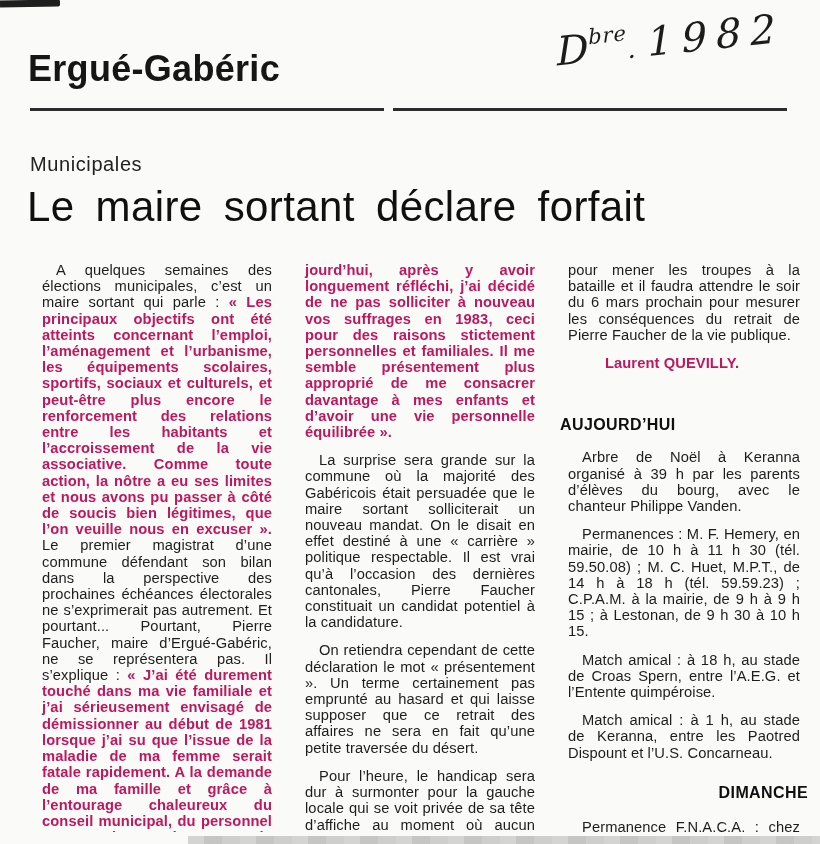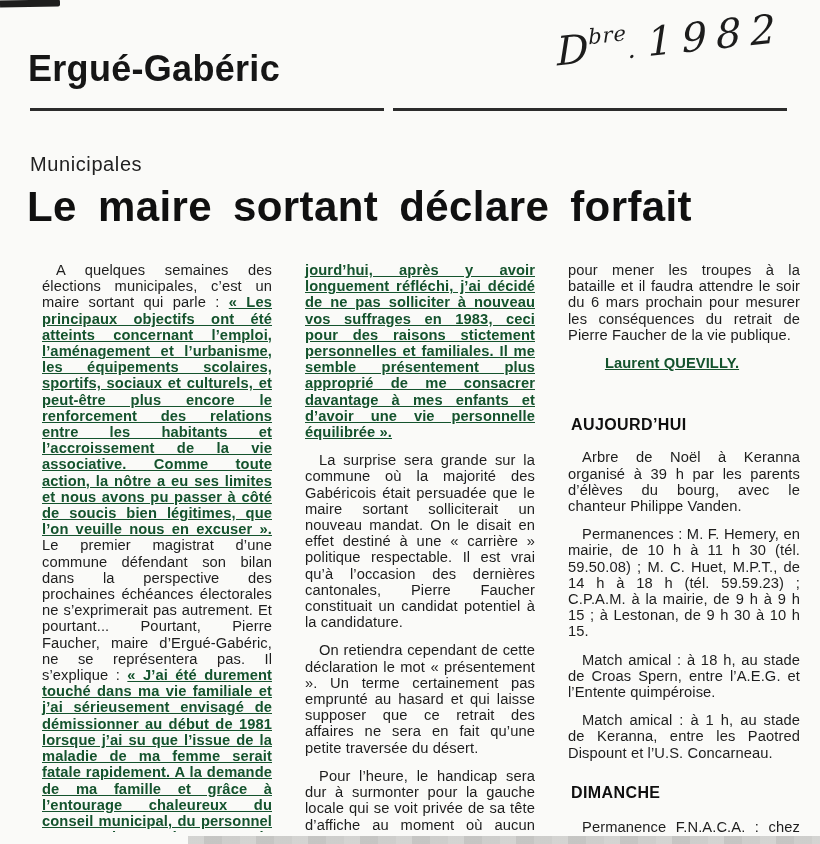--- a/index.html
+++ b/index.html
@@ -41,45 +41,45 @@
   .handwriting .hw-year{letter-spacing:9px;margin-left:12px;}
   .rule{position:absolute;top:108px;height:3px;background:#2c2c2c;}
   .rule-left{left:30px;width:354px;}
   .rule-right{left:393px;width:394px;}
   .kicker{
     position:absolute;left:30px;top:153px;
     font-size:20px;color:#222;letter-spacing:.6px;
   }
   .headline{
     position:absolute;left:27px;top:183px;margin:0;
-    font-size:42px;font-weight:700;color:#101010;
+    font-size:42px;font-weight:400;color:#101010;
     letter-spacing:.4px;word-spacing:9px;white-space:nowrap;
   }
   
   .col{
     position:absolute;top:250px;width:254px;height:582px;
     overflow:hidden;
     font-size:14.7px;line-height:16.2px;letter-spacing:.1px;
     text-align:justify;color:#1d1d1d;
   }
   .col1{left:30px;}
   .col2{left:293px;}
   .col3{left:556px;width:256px;}
   .col p{margin:12px;}
   .col p.indent{text-indent:14px;}
-  .b{font-weight:700;color:#14532d;text-decoration:underline;}
+  .b{font-weight:700;color:#be185d;}
   .byline{
     text-align:center;padding-right:24px;margin-top:2px !important;
   }
   .agenda-heading{
-    margin:15px;font-size:16px;font-weight:700;color:#0f0f0f;
+    margin:4px;font-size:16px;font-weight:700;color:#0f0f0f;
     letter-spacing:.4px;text-align:left;
   }
   .agenda-heading.today{margin-top:46px;margin-bottom:16px;}
-  .agenda-heading.sunday{margin-top:24px;margin-bottom:18px;}
+  .agenda-heading.sunday{margin-top:24px;margin-bottom:18px;text-align:right;}
 </style>
 </head>
 <body>
 
 <div class="page">
 
   <div class="smudge-top"></div>
 
   <h1 class="region-title">Ergué-Gabéric</h1>
 

